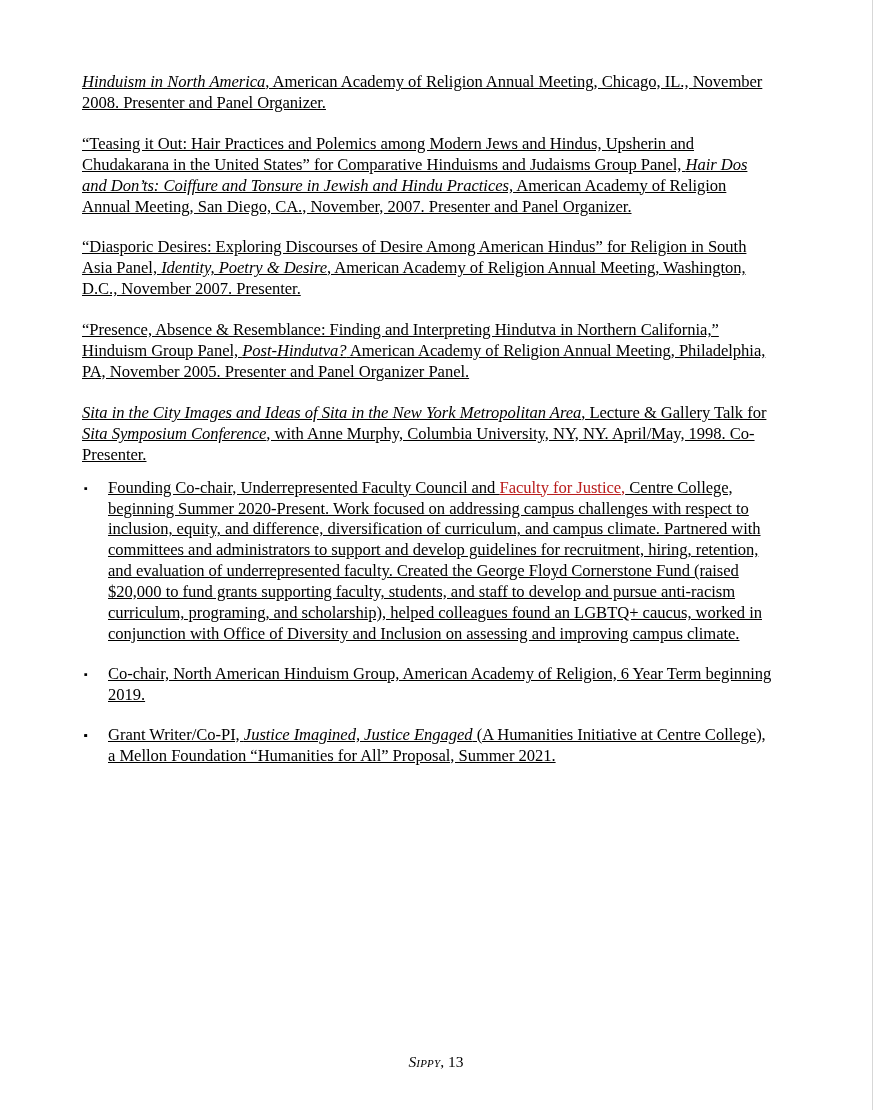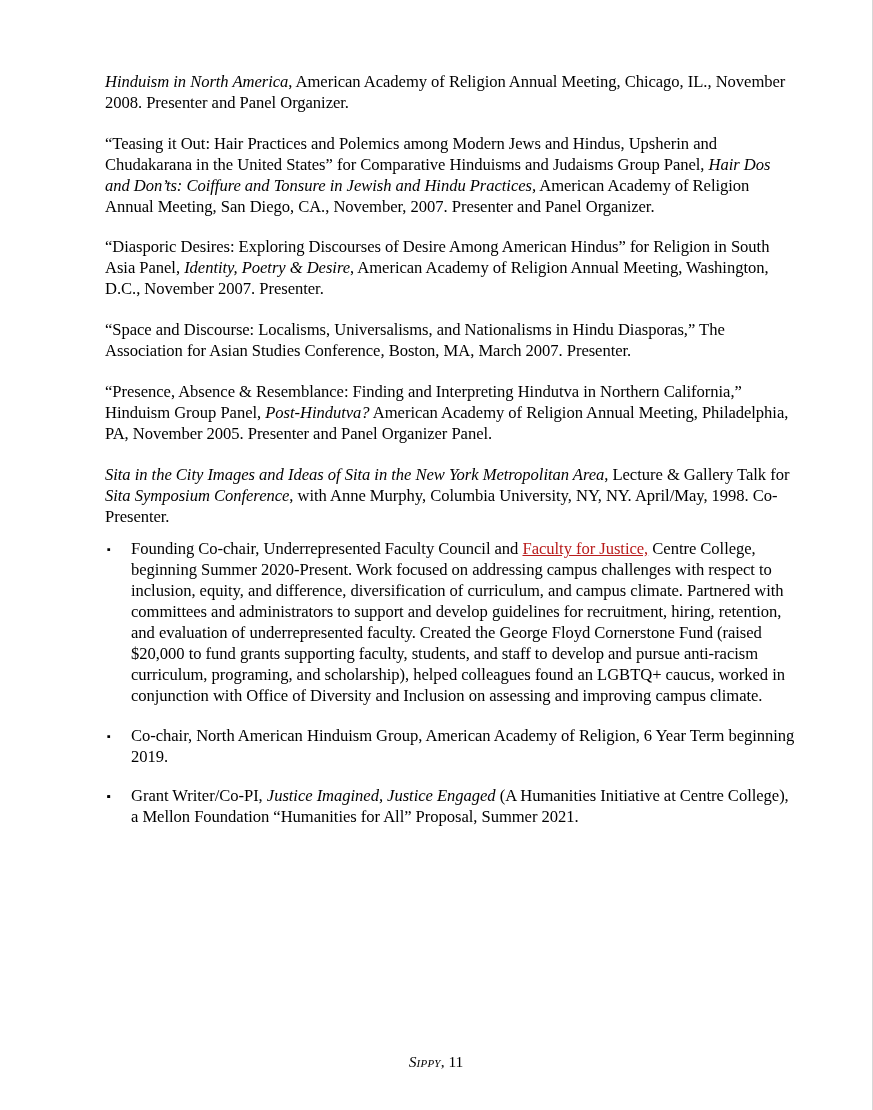--- a/index.html
+++ b/index.html
@@ -15,23 +15,24 @@
     position: relative;
     width: 873px;
     height: 1110px;
     background: #ffffff;
     overflow: hidden;
     box-sizing: border-box;
     border-right: 1px solid #d7d7d7;
   }
   .content {
     position: absolute;
-    left: 105px;
+    left: 82px;
     top: 72px;
     width: 694px;
+    text-decoration: underline;
   }
   p.para {
     margin: 0 0 20px 0;
     font-size: 16.6px;
     line-height: 20.9px;
     text-align: left;
     letter-spacing: -0.05px;
   }
   p.para:last-child { margin-bottom: 12px; }
   .it { font-style: italic; }
@@ -92,32 +93,31 @@
 <body>
 
 <div class="page">
 
   <div class="content">
 
     <div id="paras-host">
         <p class="para"><span class="it">Hinduism in North America</span><span>, American Academy of Religion Annual Meeting, Chicago, IL., November 2008. Presenter and Panel Organizer.</span></p>
         <p class="para"><span>“Teasing it Out: Hair Practices and Polemics among Modern Jews and Hindus, Upsherin and Chudakarana in the United States” for Comparative Hinduisms and Judaisms Group Panel, </span><span class="it">Hair Dos and Don’ts: Coiffure and Tonsure in Jewish and Hindu Practices,</span><span> American Academy of Religion Annual Meeting, San Diego, CA., November, 2007. Presenter and Panel Organizer.</span></p>
         <p class="para"><span>“Diasporic Desires: Exploring Discourses of Desire Among American Hindus” for Religion in South Asia Panel, </span><span class="it">Identity, Poetry &amp; Desire</span><span>, American Academy of Religion Annual Meeting, Washington, D.C., November 2007. Presenter.</span></p>
-        <p class="para"><span>“Space and Discourse: Localisms, Universalisms, and Nationalisms in Hindu Diasporas</span><span class="it">,</span><span>” The Association for Asian Studies Conference</span><span class="it">,</span><span> Boston, MA, March 2007. Presenter.</span></p>
         <p class="para"><span>“Presence, Absence &amp; Resemblance: Finding and Interpreting Hindutva in Northern California,” Hinduism Group Panel, </span><span class="it">Post-Hindutva?</span><span> American Academy of Religion Annual Meeting, Philadelphia, PA, November 2005. Presenter and Panel Organizer Panel.</span></p>
         <p class="para"><span class="it">Sita in the City Images and Ideas of Sita in the New York Metropolitan Area</span><span>, Lecture &amp; Gallery Talk for </span><span class="it">Sita Symposium Conference</span><span>, with Anne Murphy, Columbia University, NY, NY. April/May, 1998. Co-Presenter.</span></p>
       </div>
 
 
     <ul class="bullets" id="bullets-host">
         <li><span class="bullet-mark">▪</span><span><span>Founding Co-chair, Underrepresented Faculty Council and </span><a class="link" href="#">Faculty for Justice,</a><span> Centre College, beginning Summer 2020-Present. Work focused on addressing campus challenges with respect to inclusion, equity, and difference, diversification of curriculum, and campus climate. Partnered with committees and administrators to support and develop guidelines for recruitment, hiring, retention, and evaluation of underrepresented faculty. Created the George Floyd Cornerstone Fund (raised $20,000 to fund grants supporting faculty, students, and staff to develop and pursue anti-racism curriculum, programing, and scholarship), helped colleagues found an LGBTQ+ caucus, worked in conjunction with Office of Diversity and Inclusion on assessing and improving campus climate.</span></span></li>
         <li><span class="bullet-mark">▪</span><span><span>Co-chair, North American Hinduism Group, American Academy of Religion, 6 Year Term beginning 2019.</span></span></li>
         <li><span class="bullet-mark">▪</span></li>
         <li><span class="bullet-mark">▪</span><span><span>Grant Writer/Co-PI, </span><span class="it">Justice Imagined, Justice Engaged</span><span> (A Humanities Initiative at Centre College), a Mellon Foundation “Humanities for All” Proposal, Summer 2021.</span></span></li>
       </ul>
 
   </div>
 
   <div class="footer">
-    <span class="name">Sippy</span><span>, </span><span>11</span>
+    <span class="name">Sippy</span><span>, </span><span>13</span>
   </div>
 
 </div>
 
 </body></html>

